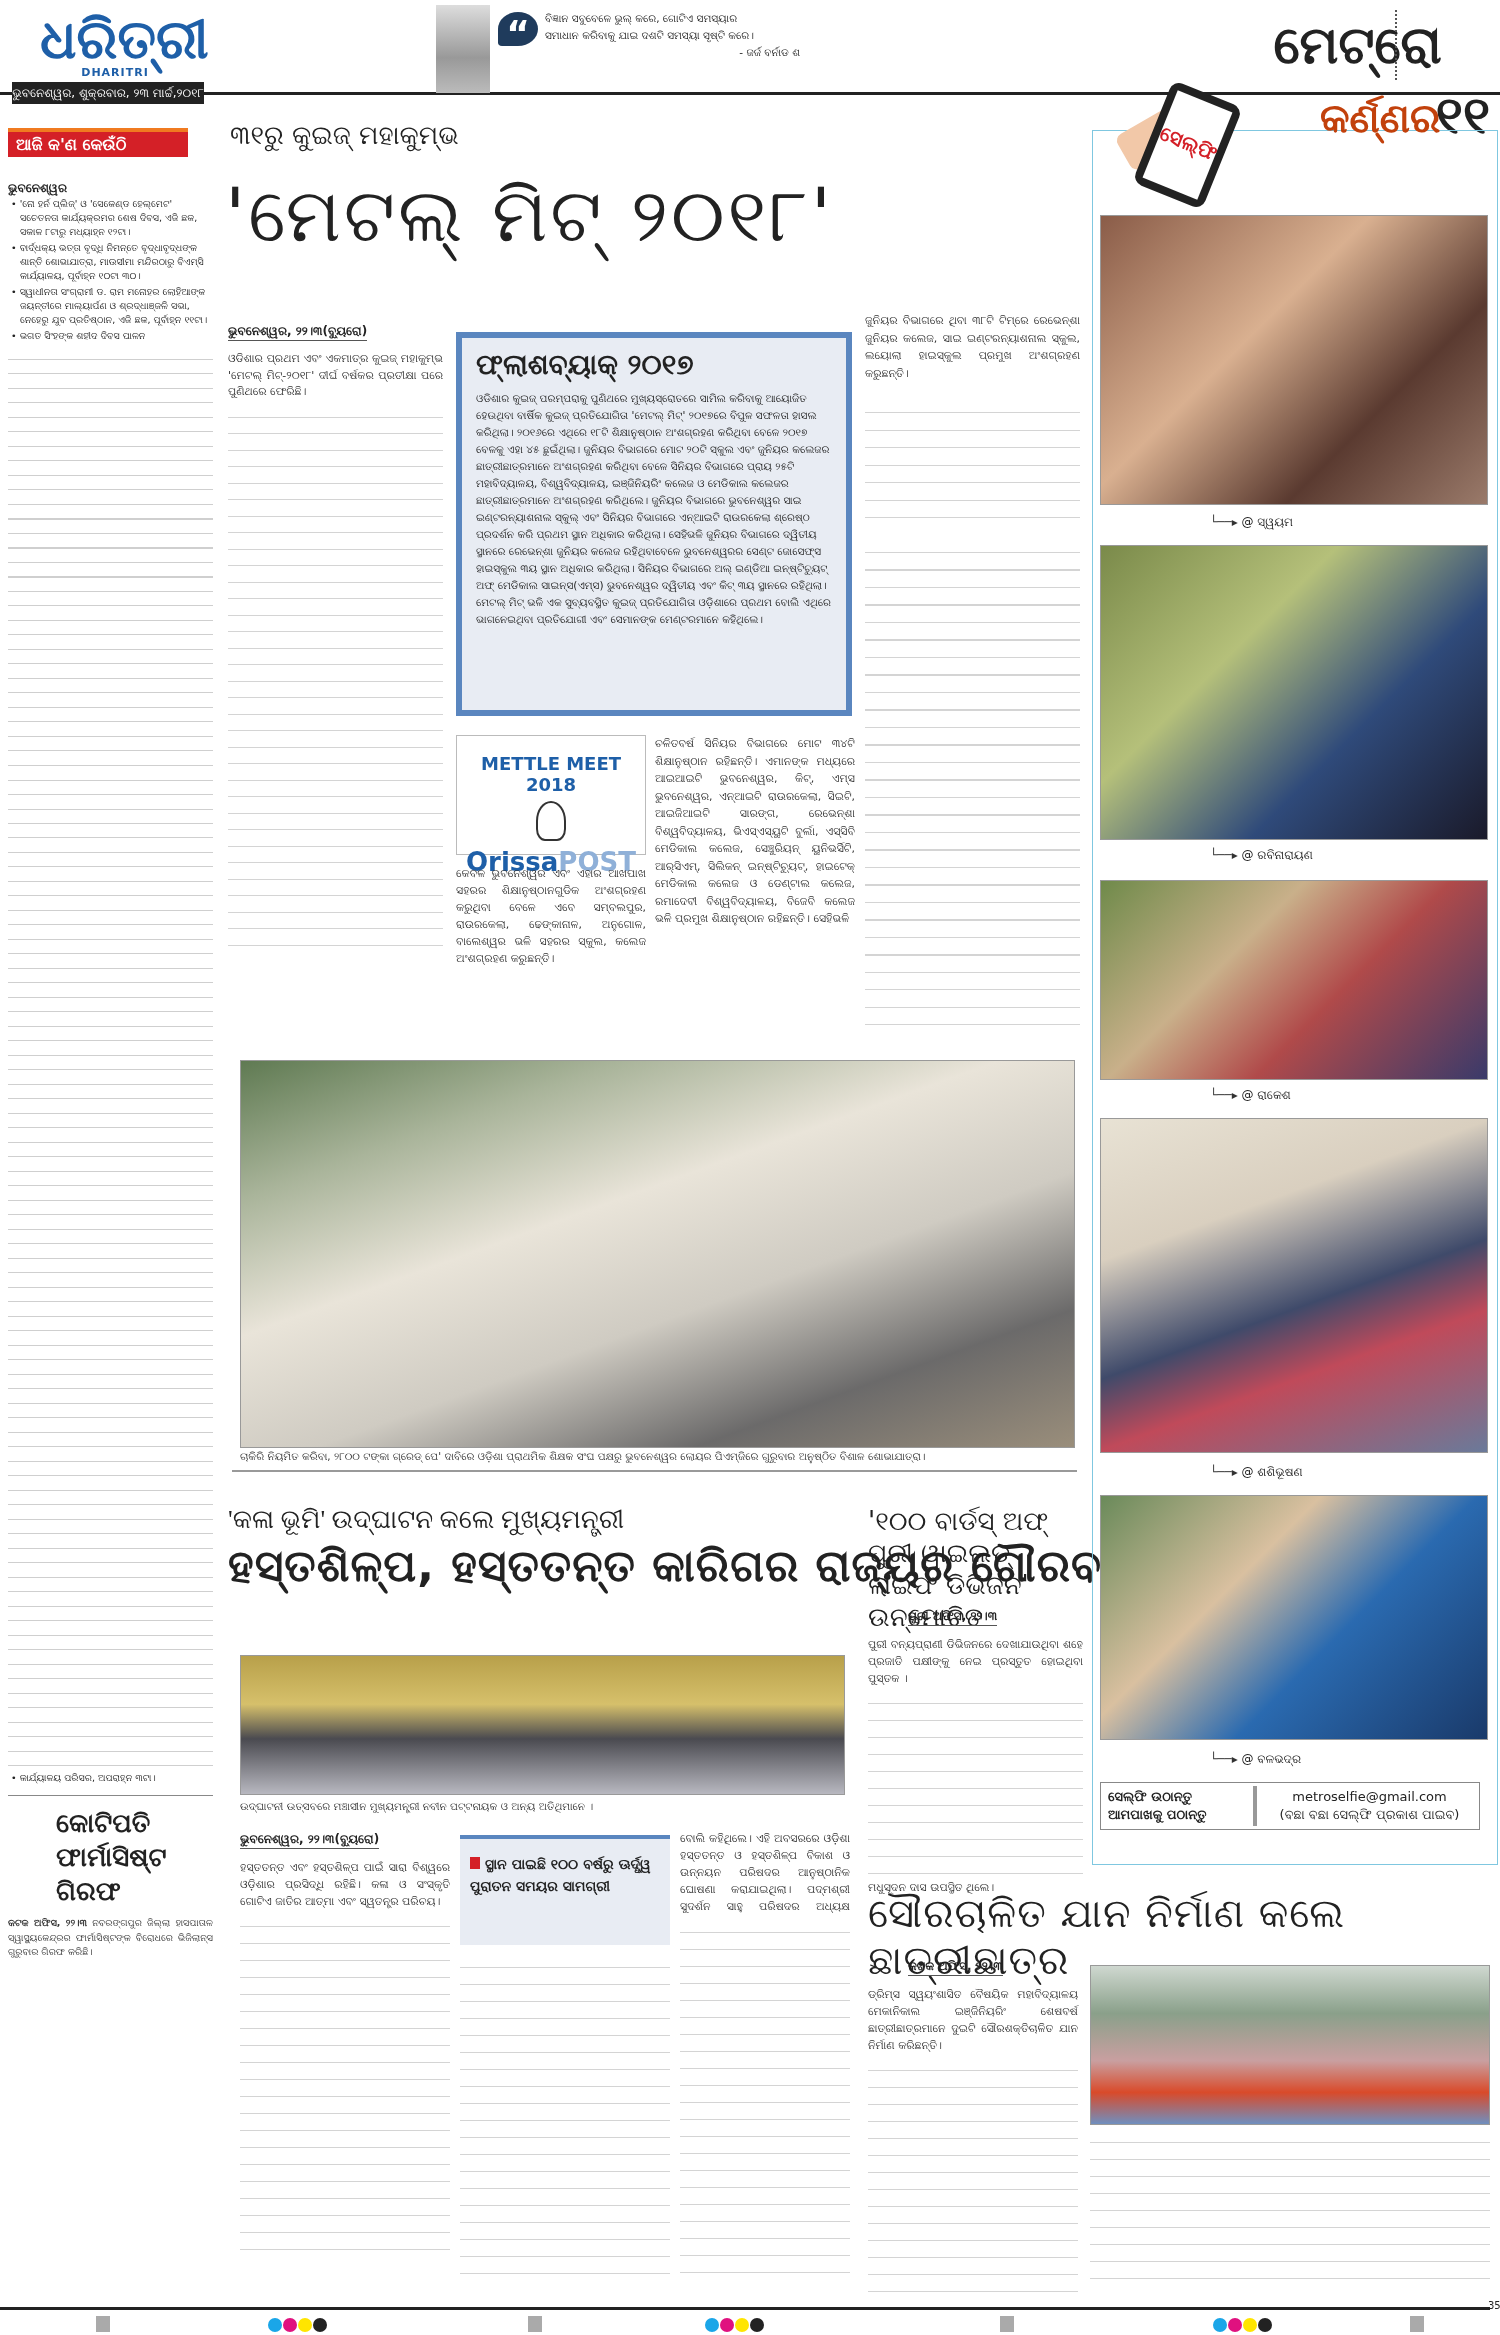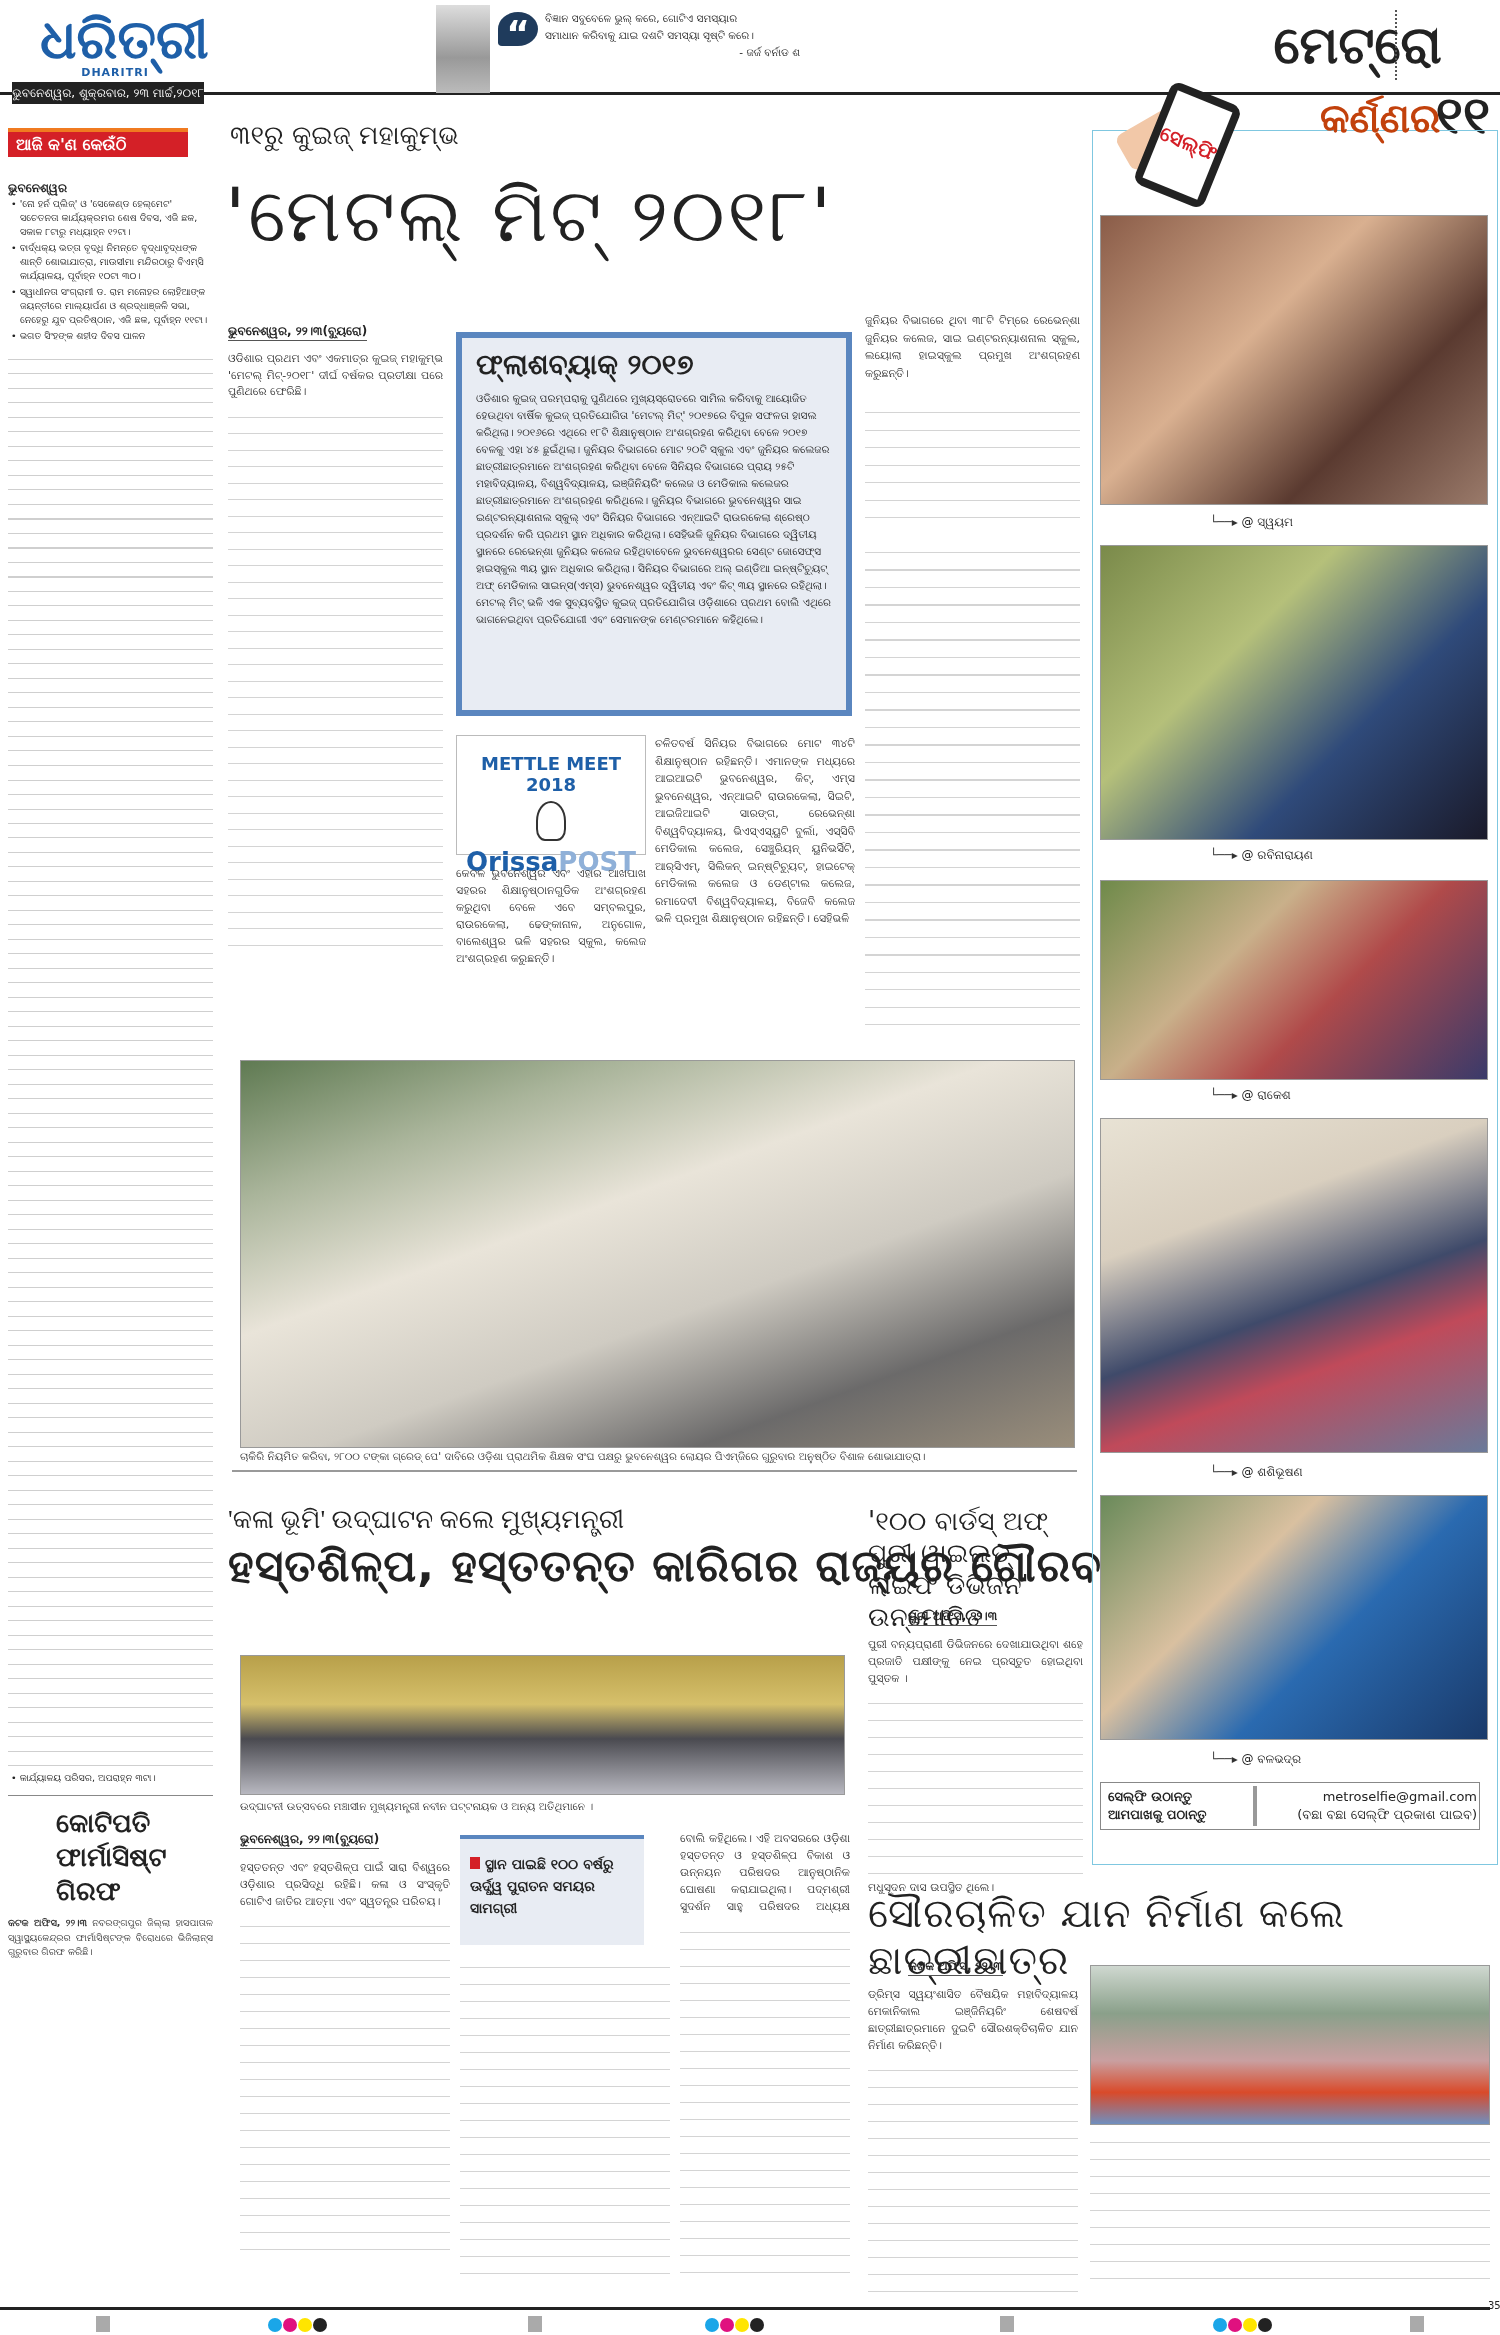--- a/index.html
+++ b/index.html
@@ -35,35 +35,35 @@
   .logo-box { left: 456px; top: 735px; width: 190px; height: 120px; border: 1px solid #bbb; text-align: center; padding-top: 17px; }
   .mm-title { color: #1e5fa8; font-weight: bold; font-size: 18px; }
   .bulb { margin: 6px auto; width: 30px; height: 40px; border: 2px solid #333; border-radius: 50% 50% 30% 30%; }
   .op { font-weight: bold; font-size: 26px; }
   .op .o1 { color: #1e5fa8; } .op .o2 { color: #8fb0d8; }
   .photo { background: linear-gradient(135deg,#8a9a7a,#c9c2b0 40%,#7a8a9a 70%,#b0a58a); border: 1px solid #999; }
   .caption { font-size: 10.5px; color: #333; }
   .hrule { height: 2px; background: #999; }
   .story2-kicker { left: 228px; top: 1505px; font-size: 26px; font-family: Liberation Serif, serif; }
   .story2-head { left: 228px; top: 1540px; font-size: 44px; font-weight: bold; letter-spacing: 1px; }
-  .highlight-box { left: 460px; top: 1835px; width: 184px; height: 110px; background: #e8ecf3; border-top: 4px solid #5a86bf; padding: 14px 10px; font-weight: bold; font-size: 14px; line-height: 22px; }
+  .highlight-box { left: 460px; top: 1835px; width: 210px; height: 110px; background: #e8ecf3; border-top: 4px solid #5a86bf; padding: 14px 10px; font-weight: bold; font-size: 14px; line-height: 22px; }
   .red-square { display: inline-block; width: 10px; height: 12px; background: #d42027; margin-right: 5px; }
   .story3-head { left: 868px; top: 1505px; width: 220px; font-size: 26px; line-height: 32px; }
   .story4-head { left: 868px; top: 1890px; font-size: 40px; letter-spacing: 1px; }
   
   .selfie-panel { left: 1092px; top: 130px; width: 406px; height: 1735px; border: 1px solid #7fc7e0; }
   .selfie-logo-phone { left: 1120px; top: 90px; width: 130px; height: 80px; }
   .selfie-title { left: 1320px; top: 95px; font-size: 40px; font-weight: bold; color: #c2410c; }
   .selfie-photo { left: 1100px; width: 388px; }
   .selfie-cap { left: 1210px; font-size: 12px; }
   .selfie-cap::before { content: "└──▸ "; color: #333; }
   .footer-box { left: 1100px; top: 1782px; width: 380px; height: 48px; border: 1px solid #888; }
   .footer-left { left: 1108px; top: 1788px; width: 140px; font-weight: bold; font-size: 13px; line-height: 18px; }
   .footer-div { left: 1253px; top: 1786px; width: 4px; height: 40px; background: #999; }
-  .footer-right { left: 1262px; top: 1788px; width: 215px; font-size: 13px; line-height: 18px; text-align: right; }
+  .footer-right { left: 1262px; top: 1788px; width: 215px; font-size: 13px; line-height: 18px; text-align: center; }
   .bottom-rule { left: 0; top: 2307px; width: 1490px; height: 3px; background: #222; }
   .page-num { left: 1488px; top: 2300px; font-size: 10px; }
   .reg { top: 2318px; width: 14px; height: 14px; border-radius: 50%; }
   .gray-block { top: 2316px; width: 14px; height: 16px; background: #aaa; }
 </style>
 </head>
 <body>
 
 <div class="abs logo">ଧରିତ୍ରୀ</div>
 <div class="abs logo-sub">DHARITRI</div>

